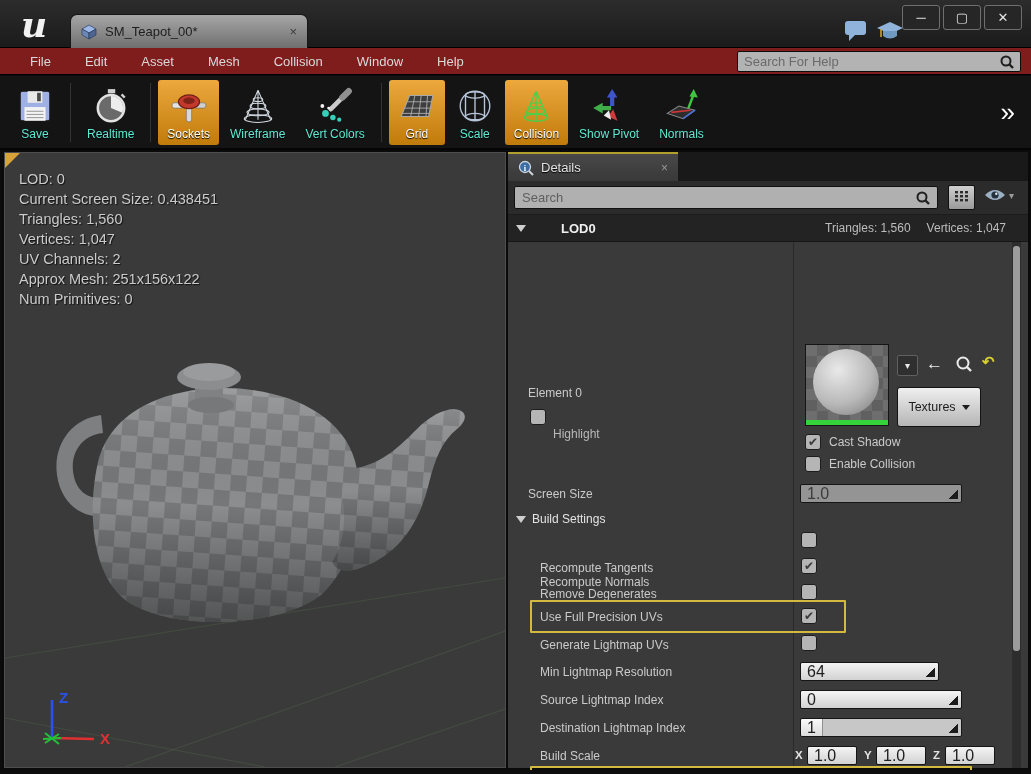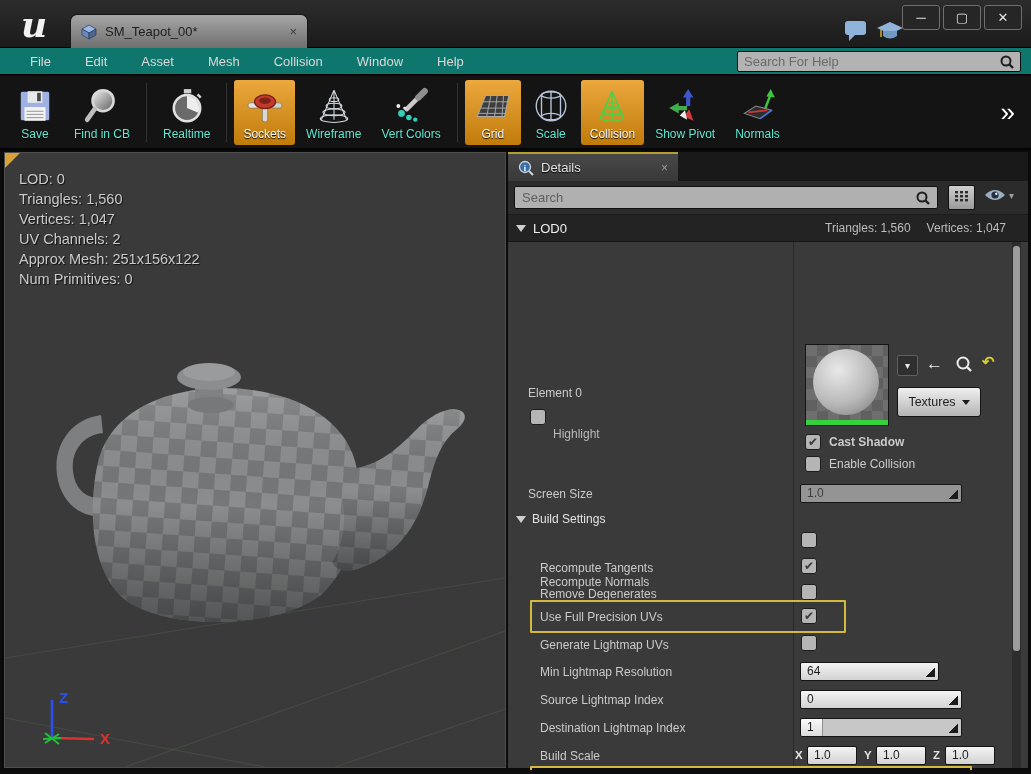--- a/index.html
+++ b/index.html
@@ -17,21 +17,21 @@
     background:linear-gradient(#a6a6a6,#6f6f6f); border:1px solid #161616; border-bottom:none;
     border-radius:7px 7px 0 0; display:flex; align-items:center; padding:0 10px; gap:8px; }
   #doc-tab .title { color:#1d1d1d; font-size:13px; }
   #doc-tab .close { margin-left:auto; color:#3c3c3c; font-size:13px; }
   .winbtns { left:902px; top:5px; display:flex; gap:3px; }
   .winbtn { width:38px; height:25px; background:#262626; border:1px solid #6f6f6f;
     border-radius:3px; color:#e6e6e6; font-size:13px; text-align:center; line-height:23px; }
   #chat-icon { left:843px; top:20px; } #tutorial-icon { left:876px; top:20px; }
 
   
-  #menubar { left:0; top:48px; width:1031px; height:27px; background:#0f766e;
+  #menubar { left:0; top:48px; width:1031px; height:27px; background:#7f1d1d;
     border-bottom:1px solid #000; display:flex; align-items:center; padding-left:18px; }
   .menu-item { color:#d9d9d9; font-size:13px; padding:5px 12px; margin-right:10px; }
   #help-search { left:737px; top:51px; width:284px; height:21px; background:#b3b3b3;
     border:1px solid #0d0d0d; border-radius:2px; display:flex; align-items:center; }
   #help-search input { flex:1; background:transparent; border:none; outline:none;
     font-size:13px; color:#3f3f3f; padding:0 6px; font-family:inherit; }
   #help-search input::placeholder { color:#6a6a6a; }
 
   
   #toolbar { left:0; top:76px; width:1031px; height:74px; background:#141414;
@@ -72,48 +72,48 @@
   #dt-gridbtn { left:440px; top:4px; width:27px; height:25px;
     background:linear-gradient(#cfcfcf,#9a9a9a); border:1px solid #111; border-radius:2px;
     display:flex; align-items:center; justify-content:center; }
   #dt-eye { left:476px; top:7px; display:flex; align-items:center; gap:3px; }
   #dt-eye .caret { color:#9a9a9a; font-size:10px; }
 
   #lod0-header { left:0; top:63px; width:520px; height:27px; background:#232323;
     border-bottom:1px solid #161616; display:flex; align-items:center; padding:0 8px; }
   .exp-arrow { width:0; height:0; border-left:5px solid transparent; border-right:5px solid transparent;
     border-top:7px solid #cfcfcf; margin-right:7px; }
-  #lod0-header .title { color:#efefef; font-size:13px; font-weight:normal; }
+  #lod0-header .title { color:#efefef; font-size:13px; font-weight:bold;margin-left:28px; }
   #lod0-header .rstats { margin-left:auto; display:flex; gap:16px; color:#bdbdbd; font-size:12px; padding-right:14px; }
 
   #dt-body { left:0; top:90px; width:520px; height:526px; background:#3a3a3a; }
   #col-split { left:285px; top:0; width:1px; height:526px; background:#2a2a2a; }
   .plabel { position:absolute; color:#cacaca; font-size:12px; white-space:nowrap; }
   .chk { position:absolute; width:16px; height:16px; background:#b5b5b5;
     border:1px solid #1d1d1d; border-radius:3px; color:#3b3b3b;
     font-size:12px; line-height:14px; text-align:center; }
   .chk.checked::after { content:"\2714"; }
   .valbox { position:absolute; height:19px; background:linear-gradient(#f4f4f4,#d2d2d2);
-    border:1px solid #151515; border-radius:2px; color:#1e1e1e; font-size:12px;
+    border:1px solid #151515; border-radius:2px; color:#1e1e1e; font-size:16px;
     line-height:17px; padding-left:6px; }
   .valbox .grip { position:absolute; right:3px; top:4px; width:10px; height:10px;
     background:linear-gradient(135deg, rgba(0,0,0,0) 52%, #1b1b1b 52%); }
   .valbox.grayed { background:#949494; color:#3d3d3d; }
   .hl-box { position:absolute; border:2px solid #d3ba3e; border-radius:1px; }
   #thumb { left:297px; top:102px; width:84px; height:82px; border:1px solid #151515;
     background:repeating-conic-gradient(#606060 0% 25%, #6e6e6e 0% 50%) 0 0/22px 22px; position:relative; }
   #thumb .sphere { position:absolute; left:7px; top:4px; width:66px; height:66px; border-radius:50%;
     background:radial-gradient(circle at 38% 32%, #e9e9e9, #b9b9b9 55%, #7e7e7e 95%); }
   #thumb .bar { position:absolute; left:0; bottom:0; width:100%; height:5px; background:#35d23c; }
   .mini-btn { position:absolute; width:21px; height:21px; background:#2f2f2f;
     border:1px solid #606060; border-radius:2px; color:#e8e8e8; text-align:center;
     font-size:10px; line-height:19px; }
   .ghost-ico { position:absolute; color:#f0f0f0; font-size:17px; font-weight:bold; }
   #reset-ico { color:#d7cf2e; font-size:15px; font-weight:bold; }
-  #textures-btn { left:389px; top:145px; width:84px; height:30px;
+  #textures-btn { left:389px; top:145px; width:84px; height:40px;
     background:linear-gradient(#efefef,#b5b5b5); border:1px solid #141414; border-radius:3px;
     display:flex; align-items:center; justify-content:center; gap:6px;
     color:#1c1c1c; font-size:12.5px; }
   #textures-btn .dn { width:0; height:0; border-left:4px solid transparent;
     border-right:4px solid transparent; border-top:5px solid #1c1c1c; }
   .xyz-lbl { position:absolute; color:#e3e3e3; font-size:11.5px; font-weight:bold; }
   #dt-scroll-track { left:504px; top:0; width:9px; height:526px; background:#2d2d2d; }
   #dt-scroll-thumb { left:505px; top:4px; width:7px; height:405px; background:#9c9c9c; border-radius:3px; }
   #bottom-strip { left:0; top:770px; width:1031px; height:4px; background:#0c0c0c; }
 </style>
@@ -169,33 +169,20 @@
     <svg viewBox="0 0 36 36">
       <rect x="4" y="4" width="28" height="28" rx="2" fill="#9fb0e4" stroke="#1a1a1a"></rect>
       <rect x="11" y="4" width="14" height="11" fill="#e9e9e9"></rect>
       <rect x="20" y="5.5" width="3.5" height="8" fill="#4a4a4a"></rect>
       <rect x="8" y="19" width="20" height="13" fill="#f3f3f3"></rect>
       <line x1="10" y1="23" x2="26" y2="23" stroke="#9a9a9a"></line>
       <line x1="10" y1="26" x2="26" y2="26" stroke="#9a9a9a"></line>
       <line x1="10" y1="29" x2="26" y2="29" stroke="#9a9a9a"></line>
     </svg>
     <span class="tlabel">Save</span>
-  </div>
-  <div class="tbtn">
-    <svg viewBox="0 0 36 36">
-      <defs>
-          <linearGradient id="lens" x1="0" y1="0" x2="1" y2="1">
-        <stop offset="0" stop-color="#f5f5f5"></stop>
-            <stop offset="1" stop-color="#5a5a5a"></stop>
-          </linearGradient>
-        </defs>
-      <circle cx="19" cy="13" r="10" fill="url(#lens)" stroke="#d8d8d8" stroke-width="2.4"></circle>
-      <line x1="11" y1="21" x2="4" y2="31" stroke="#bdbdbd" stroke-width="4.5" stroke-linecap="round"></line>
-    </svg>
-    <span class="tlabel">Find in CB</span>
   </div>
   <div class="tsep"></div>
   <div class="tbtn">
     <svg viewBox="0 0 36 36">
       <rect x="15" y="2" width="7" height="4" fill="#d0d0d0"></rect>
       <line x1="28" y1="7" x2="31" y2="10" stroke="#d0d0d0" stroke-width="2.4"></line>
       <circle cx="18" cy="20" r="12.5" fill="#6a6a6a" stroke="#e2e2e2" stroke-width="2.4"></circle>
       <path d="M18 20 L18 8.5 A11.5 11.5 0 0 1 28.6 24.5 Z" fill="#ededed"></path>
     </svg>
     <span class="tlabel">Realtime</span>
@@ -335,20 +322,21 @@
       <line x1="47" y1="585" x2="47" y2="547" stroke="#2b50f0" stroke-width="2.6"></line>
       <line x1="47" y1="585" x2="89" y2="586" stroke="#e03131" stroke-width="2.6"></line>
       <path d="M 40 580 L 54 591 M 54 581 L 40 590 M 38 586 L 56 585" stroke="#22c03a" stroke-width="2"></path>
       <text x="54" y="550" fill="#2b50f0" font-size="15" font-weight="bold" font-family="Liberation Sans, sans-serif">Z</text>
       <text x="95" y="591" fill="#e03131" font-size="15" font-weight="bold" font-family="Liberation Sans, sans-serif">X</text>
     </g>
   </svg>
   <div id="vp-corner" class="abs"></div>
   <div id="vp-stats" class="abs">
     <div>LOD:  0</div>
+    <div>Current Screen Size:  0.438451</div>
     <div>Triangles:  1,560</div>
     <div>Vertices:  1,047</div>
     <div>UV Channels:  2</div>
     <div>Approx Mesh: 251x156x122</div>
     <div>Num Primitives:  0</div>
   </div>
 </div>
 
 <div id="details" class="abs">
   <div id="dt-tabstrip" class="abs">
@@ -423,21 +411,21 @@
       <line x1="12" y1="12" x2="16" y2="16" stroke="#ececec" stroke-width="2.4"></line>
     </svg>
     <span class="ghost-ico" id="reset-ico" style="left:474px; top:111px;">↶</span>
 
     <div id="textures-btn" class="abs">
       <span>Textures</span>
       <span class="dn"></span>
     </div>
 
     <span class="chk checked" style="left:297px; top:192px;"></span>
-    <span class="plabel" style="left:321px; top:193px;font-weight:bold;">Cast Shadow</span>
+    <span class="plabel" style="left:321px; top:193px;">Cast Shadow</span>
     <span class="chk" style="left:297px; top:214px;"></span>
     <span class="plabel" style="left:321px; top:215px;">Enable Collision</span>
 
     <span class="plabel" style="left:20px; top:245px;">Screen Size</span>
     <div class="valbox grayed" style="left:292px; top:242px; width:162px;">
       <span>1.0</span><span class="grip"></span>
     </div>
 
     <span class="exp-arrow abs" style="left:8px; top:274px;"></span>
     <span class="plabel" style="left:24px; top:270px; color:#e3e3e3;">Build Settings</span>

